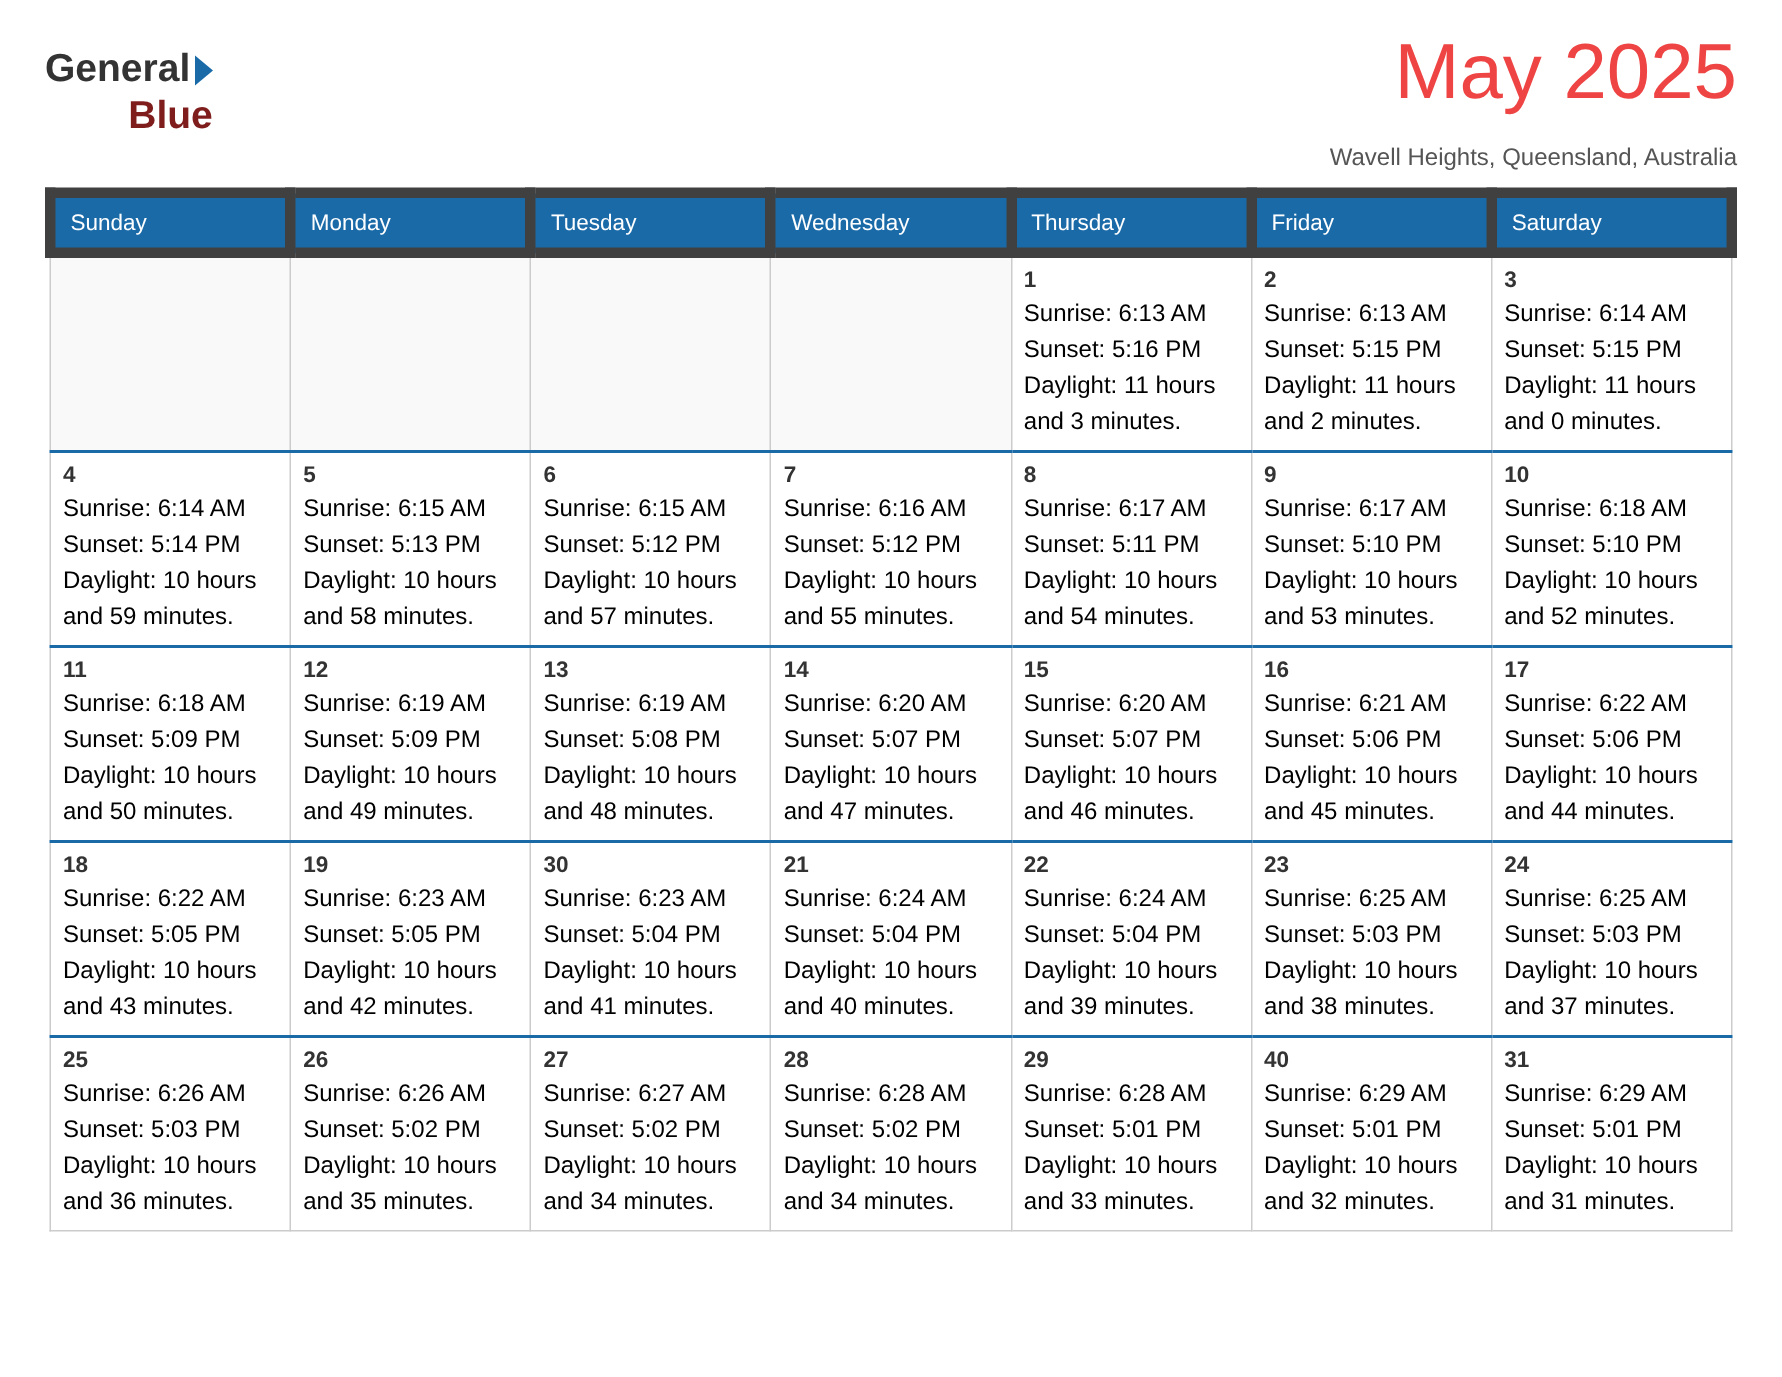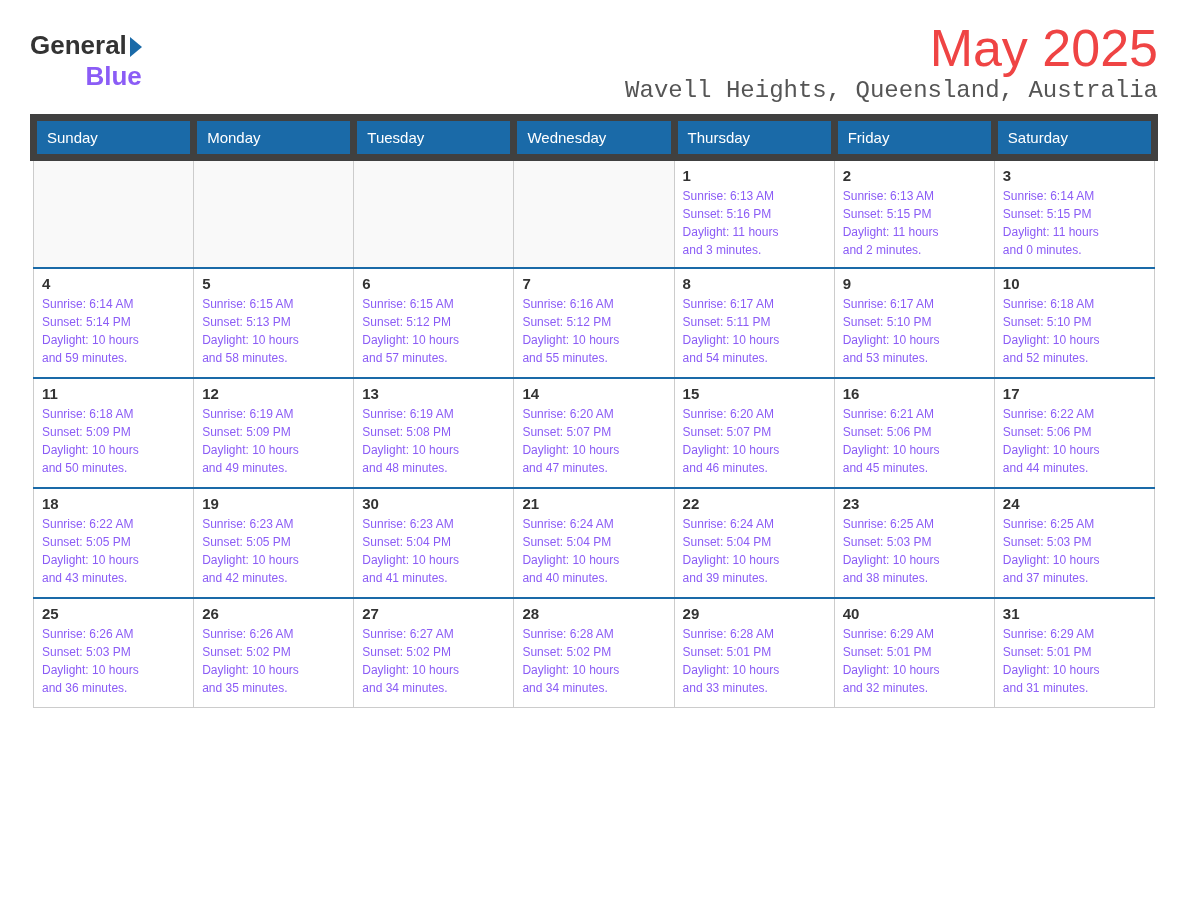--- a/index.html
+++ b/index.html
@@ -37,37 +37,36 @@
       height: 0;
       border-left: 12px solid #1a6aa8;
       border-top: 10px solid transparent;
       border-bottom: 10px solid transparent;
       margin-left: 3px;
       margin-top: 2px;
     }
     .logo-blue {
       font-size: 26px;
       font-weight: bold;
-      color: #8b5cf6;
+      color: #7f1d1d;
       margin-left: 4px;
     }
     .title-block {
       text-align: right;
     }
     .month-title {
       font-size: 52px;
       font-weight: normal;
       color: #ef4444;
       line-height: 1.1;
     }
     .location-title {
-      font-size: 24px;
+      font-size: 16px;
       color: #555;
-      margin-top: 0;
-      font-family: Liberation Mono, monospace;
+      margin-top: 20px;
     }
     .calendar {
       width: 100%;
       border-collapse: collapse;
       margin-top: 10px;
     }
     .calendar th {
       background-color: #1a6aa8;
       color: #fff;
       font-size: 15px;
@@ -84,22 +83,22 @@
       height: 110px;
     }
     .day-num {
       font-size: 15px;
       font-weight: bold;
       color: #333;
       display: block;
       margin-bottom: 3px;
     }
     .day-info {
-      font-size: 12px;
-      color: #8b5cf6;
+      font-size: 16px;
+      color: #000000;
       line-height: 1.5;
     }
     .empty-cell {
       background: #f9f9f9;
     }
     tr.week-row td {
       border-top: 2px solid #1a6aa8;
     }
   </style>
 </head>

